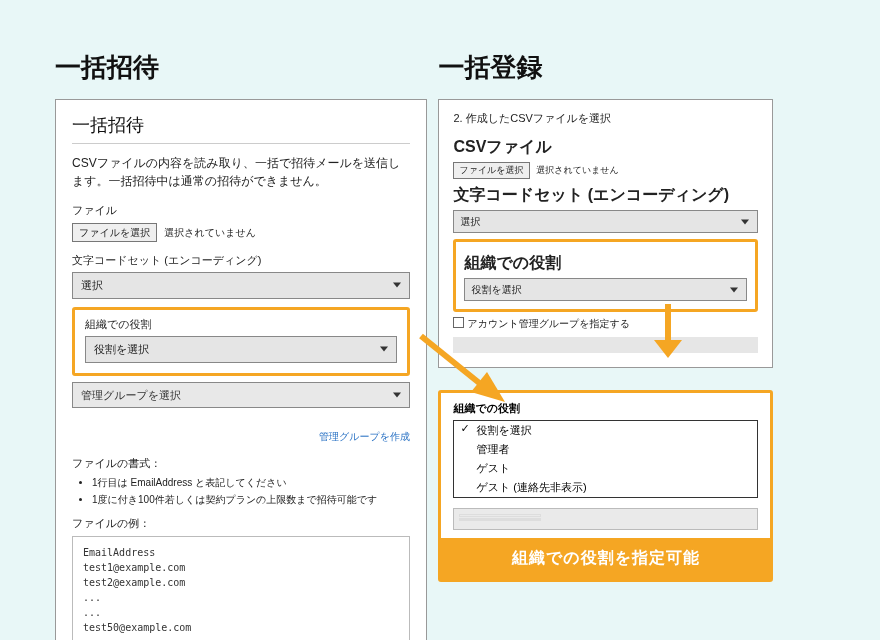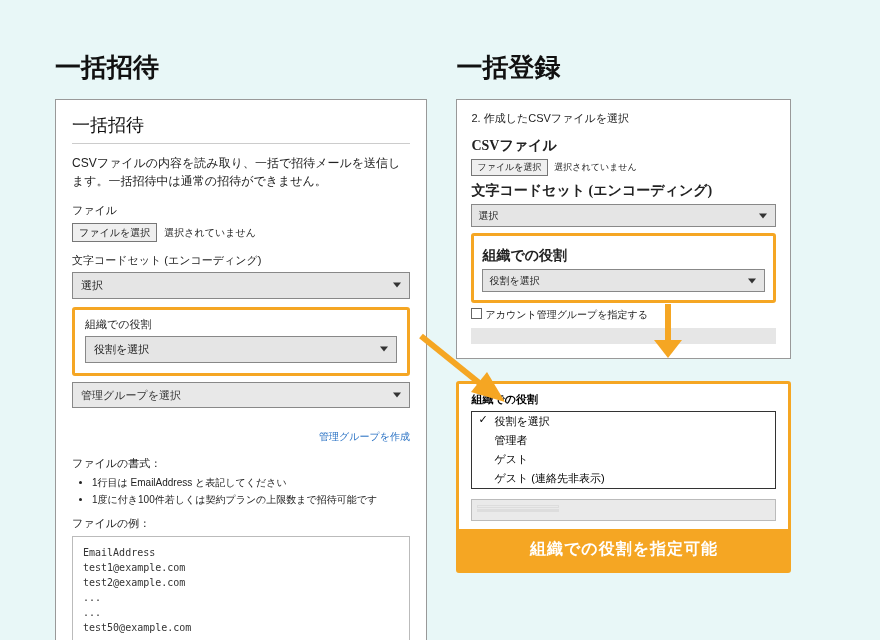--- a/index.html
+++ b/index.html
@@ -15,21 +15,21 @@
     position: relative;
     width: 880px;
     height: 640px;
     padding: 50px 25px 25px 55px;
   }
   .col {
     display: inline-block;
     vertical-align: top;
   }
   .col-left { width: 372px; }
-  .col-right { width: 335px; margin-left: 25px; position: relative; }
+  .col-right { width: 335px; margin-left: 7px; position: relative; }
 
   h1.big {
     font-size: 26px;
     font-weight: 700;
     color: #111;
     margin-bottom: 14px;
     letter-spacing: 0;
   }
 
   .panel {
@@ -127,21 +127,21 @@
     font-family: Menlo, Consolas, monospace;
     font-size: 10px;
     line-height: 1.5;
     white-space: pre;
     color: #333;
   }
 
   
   .panel.small { padding: 10px 14px 14px; font-size: 10px; }
   .panel.small .step-title { font-size: 11px; margin-bottom: 8px; }
-  .panel.small .field-label { font-size: 14px; font-weight: 700; margin-top: 4px; margin-bottom: 3px; font-family: Liberation Serif, serif; }
+  .panel.small .field-label { font-size: 16px; font-weight: 700; margin-top: 4px; margin-bottom: 3px; }
   .panel.small .select { padding: 3px 20px 3px 6px; font-size: 10px; }
   .panel.small .file-btn { font-size: 9px; padding: 1px 5px; }
   .panel.small .file-status { font-size: 9px; }
   .panel.small .highlight-box { padding: 5px 8px 8px; margin: 6px 0 4px; }
   .panel.small .checkbox-row { font-size: 10px; margin: 4px 0 2px;}
   .panel.small .bar { height: 16px; background:#e6e6e6; margin-top:6px;}
 
   
   .dropdown-panel {
     background: #fff;

